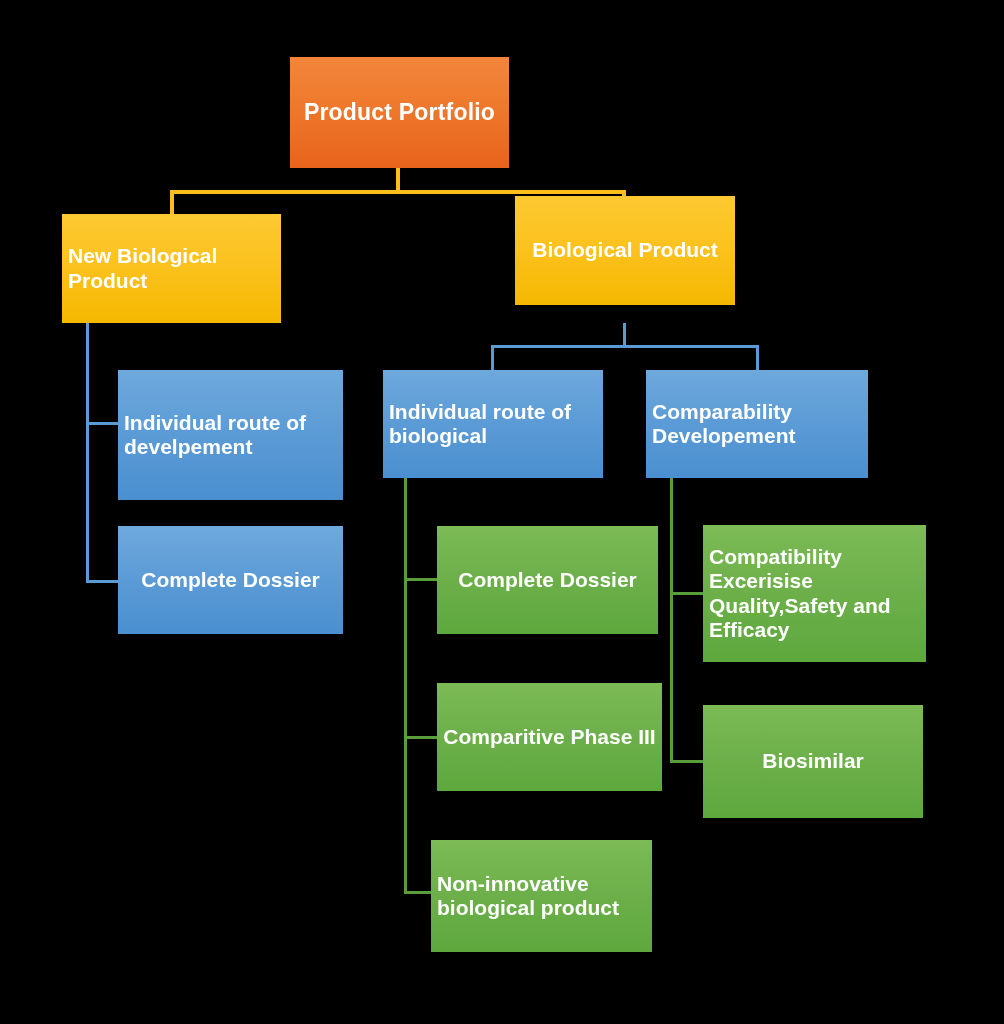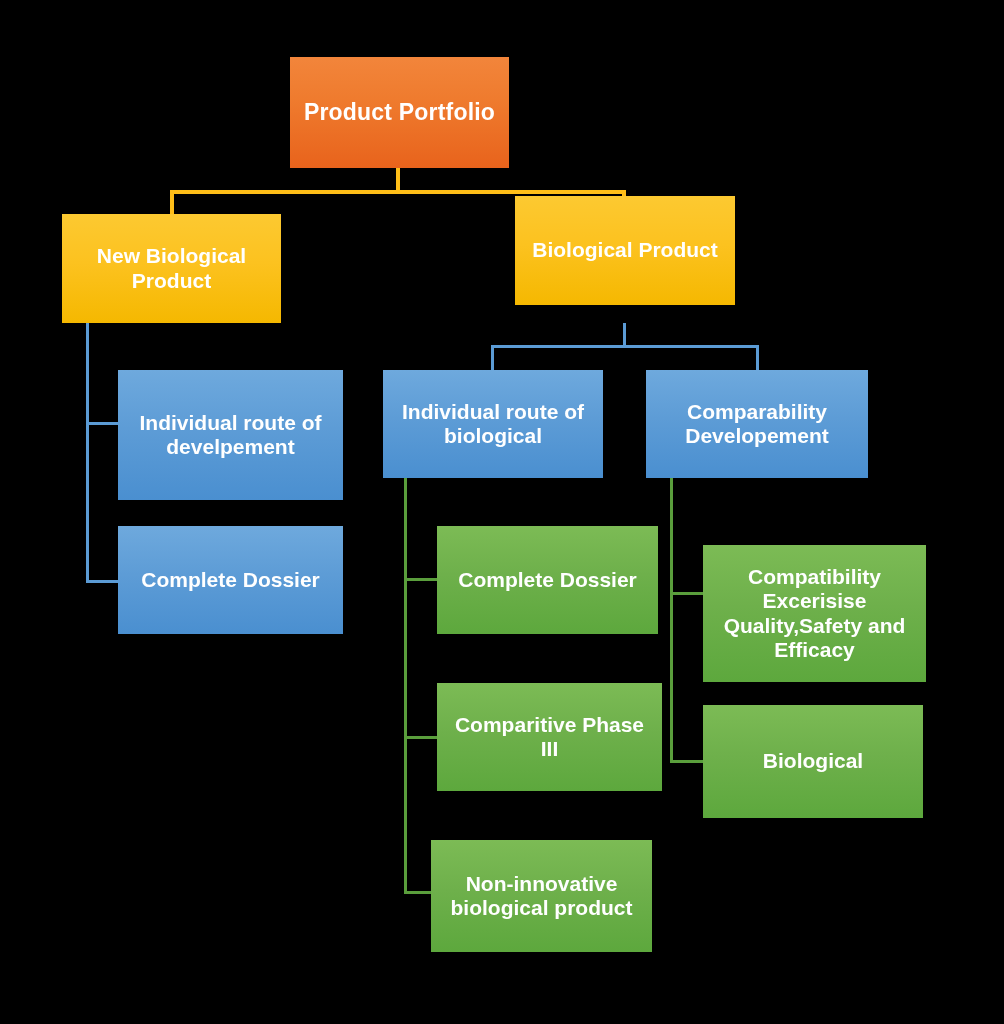--- a/index.html
+++ b/index.html
@@ -12,26 +12,26 @@
     height: 1024px;
     background: #000000;
     overflow: hidden;
     font-family: "Liberation Sans", sans-serif;
   }
   .node {
     position: absolute;
     display: flex;
     align-items: center;
     justify-content: center;
-    text-align: center;
+    text-align: left;
     color: #ffffff;
     font-weight: bold;
     line-height: 1.16;
     box-sizing: border-box;
-    padding: 2px 12px;
+    padding: 2px 6px;
     z-index: 5;
   }
   .node-root {
     background: linear-gradient(to bottom, #f2853b 0%, #ef7b2e 38%, #e8631c 100%);
     font-size: 23px;
     letter-spacing: .2px;
   }
   .node-l1 {
     background: linear-gradient(to bottom, #fcc931 0%, #fcc21f 45%, #f5b800 100%);
     font-size: 21px;
@@ -105,29 +105,29 @@
   </div>
 
   <div class="node node-l2" style="left:118px; top:526px; width:225px; height:108px;">
     <span>Complete Dossier</span>
   </div>
 
   <div class="node node-l3" style="left:437px; top:526px; width:221px; height:108px;">
     <span>Complete Dossier</span>
   </div>
 
-  <div class="node node-l3" style="left:703px; top:525px; width:223px; height:137px;margin-top:20px;">
+  <div class="node node-l3" style="left:703px; top:525px; width:223px; height:137px;">
     <span>Compatibility Excerisise Quality,Safety and Efficacy</span>
   </div>
 
   <div class="node node-l3" style="left:437px; top:683px; width:225px; height:108px;">
     <span>Comparitive Phase III</span>
   </div>
 
   <div class="node node-l3" style="left:703px; top:705px; width:220px; height:113px;">
-    <span>Biological</span>
+    <span>Biosimilar</span>
   </div>
 
   <div class="node node-l3" style="left:419px; top:840px; width:221px; height:112px;margin-left:12px;">
     <span>Non-innovative biological product</span>
   </div>
 
 </div>
 
 </body></html>

